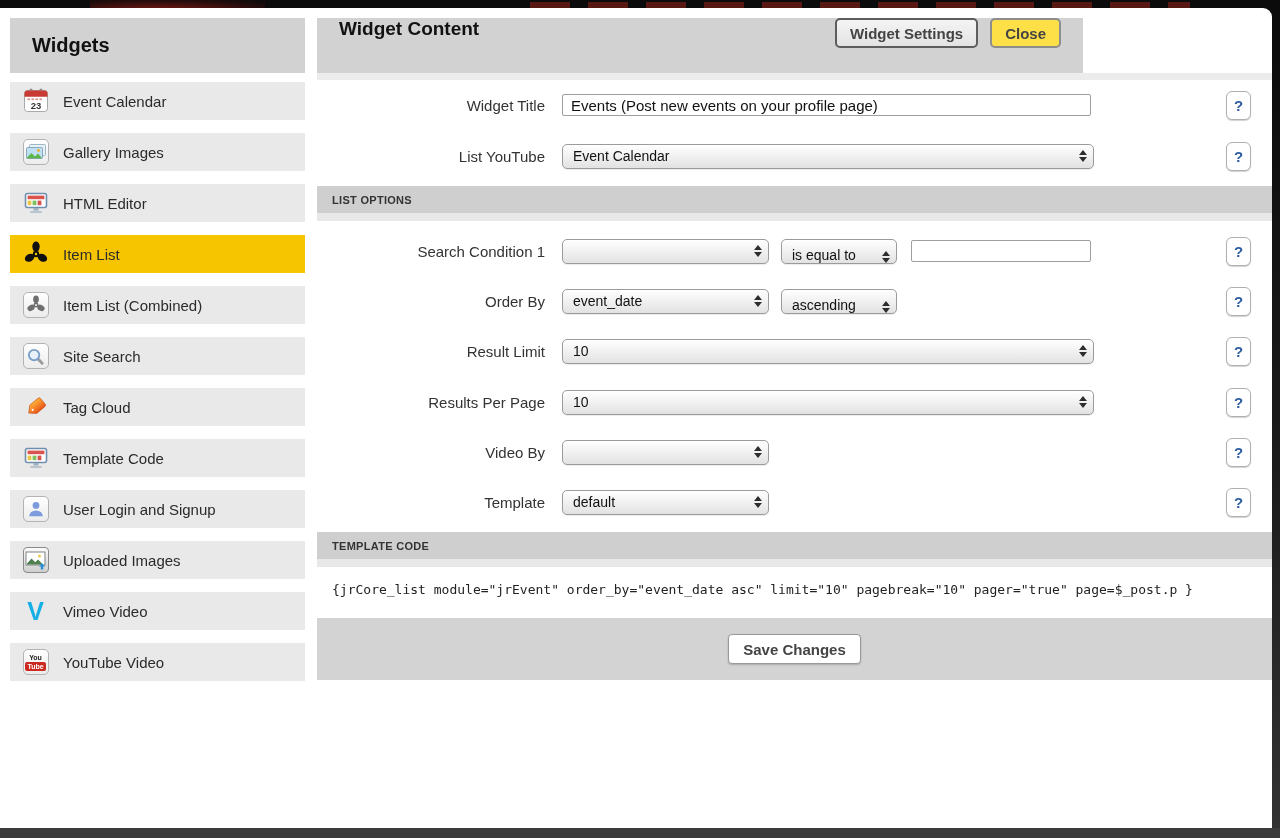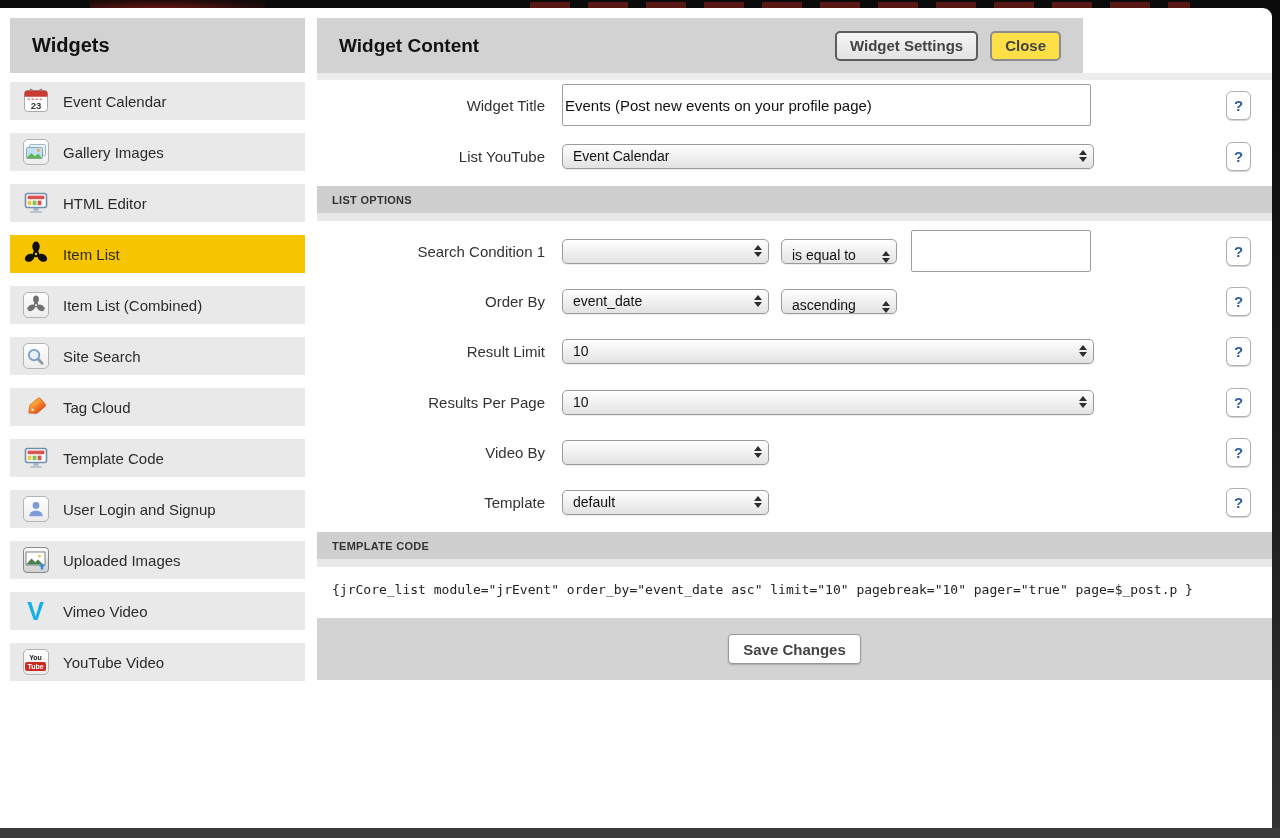--- a/index.html
+++ b/index.html
@@ -36,37 +36,37 @@
   .upl-frame { width:26px; height:26px; border:1px solid #8b8b8b; border-radius:4px;
     background:linear-gradient(#fbfbfb,#cfcfcf); display:flex; align-items:center; justify-content:center; }
   .vimeo-v { font-size:25px; line-height:26px; font-weight:bold; color:#17b0e6; }
   .yt { display:flex; flex-direction:column; align-items:center; gap:1px; }
   .yt-you { font-size:7px; font-weight:bold; color:#222; line-height:7px; }
   .yt-tube { background:#cc2a20; color:#fff; font-size:7px; font-weight:bold; line-height:7px;
     border-radius:2px; padding:1px 2px; }
 
   
   .main-header { position:absolute; left:317px; top:10px; width:766px; height:55px; background:#d2d2d2;
-    display:flex; align-items:center; padding:0 22px; }
+    display:flex; align-items:flex-start; padding:0 22px; }
   .main-title { font-size:19px; font-weight:bold; color:#111; flex:1; }
   .hdr-btn { height:30px; border-radius:5px; font-weight:bold; font-size:15px; color:#444;
     padding:0 13px; display:flex; align-items:center; cursor:pointer; }
   .btn-settings { border:2px solid #5d5d5d; background:linear-gradient(#f4f4f4,#e3e3e3); margin-right:12px; }
   .btn-close { border:2px solid #8d8d8d; background:#fde047; }
   .hdr-strip { position:absolute; left:317px; top:65px; width:955px; height:7px; background:#ececec; }
 
   .section-bar { position:absolute; left:317px; width:955px; height:27px; background:#cfcfcf;
     display:flex; align-items:center; padding-left:15px; }
   .section-bar span { font-size:11px; font-weight:bold; color:#333; letter-spacing:.3px; }
   .section-strip { position:absolute; left:317px; width:955px; height:8px; background:#e8e8e8; }
 
   .form-row { position:absolute; left:317px; width:955px; height:30px; display:flex; align-items:center; }
   .row-label { width:245px; padding-right:17px; text-align:right; font-size:15px; color:#333; flex:none; }
-  .text-input { height:42px; border:1px solid #9e9e9e; border-radius:2px; background:#fff;
-    font-family:"Liberation Sans", sans-serif; font-size:15px; color:#111; padding:0 2px; }
+  .text-input { height:22px; border:1px solid #9e9e9e; border-radius:2px; background:#fff;
+    font-family:"Liberation Sans", sans-serif; font-size:15px; color:#111; padding:0 8px; }
   .sel { height:25px; border:1px solid #9b9b9b; border-radius:5px;
     background:linear-gradient(#ffffff,#e2e2e2); box-shadow:inset 0 1px 0 #fff,0 1px 1px rgba(0,0,0,.08);
     display:flex; align-items:center; cursor:pointer; flex:none; }
   .sel-value { flex:1; padding-left:10px; font-size:14px; color:#111; white-space:nowrap; overflow:hidden; }
   .sel-arrows { width:21px; flex:none; display:flex; flex-direction:column; align-items:center; gap:2px; }
   .tri-up { width:0; height:0; border-left:4px solid transparent; border-right:4px solid transparent;
     border-bottom:5px solid #2d2d2d; }
   .tri-down { width:0; height:0; border-left:4px solid transparent; border-right:4px solid transparent;
     border-top:5px solid #2d2d2d; }
   .w529 { width:529px; } .w532 { width:532px; } .w207 { width:207px; }

